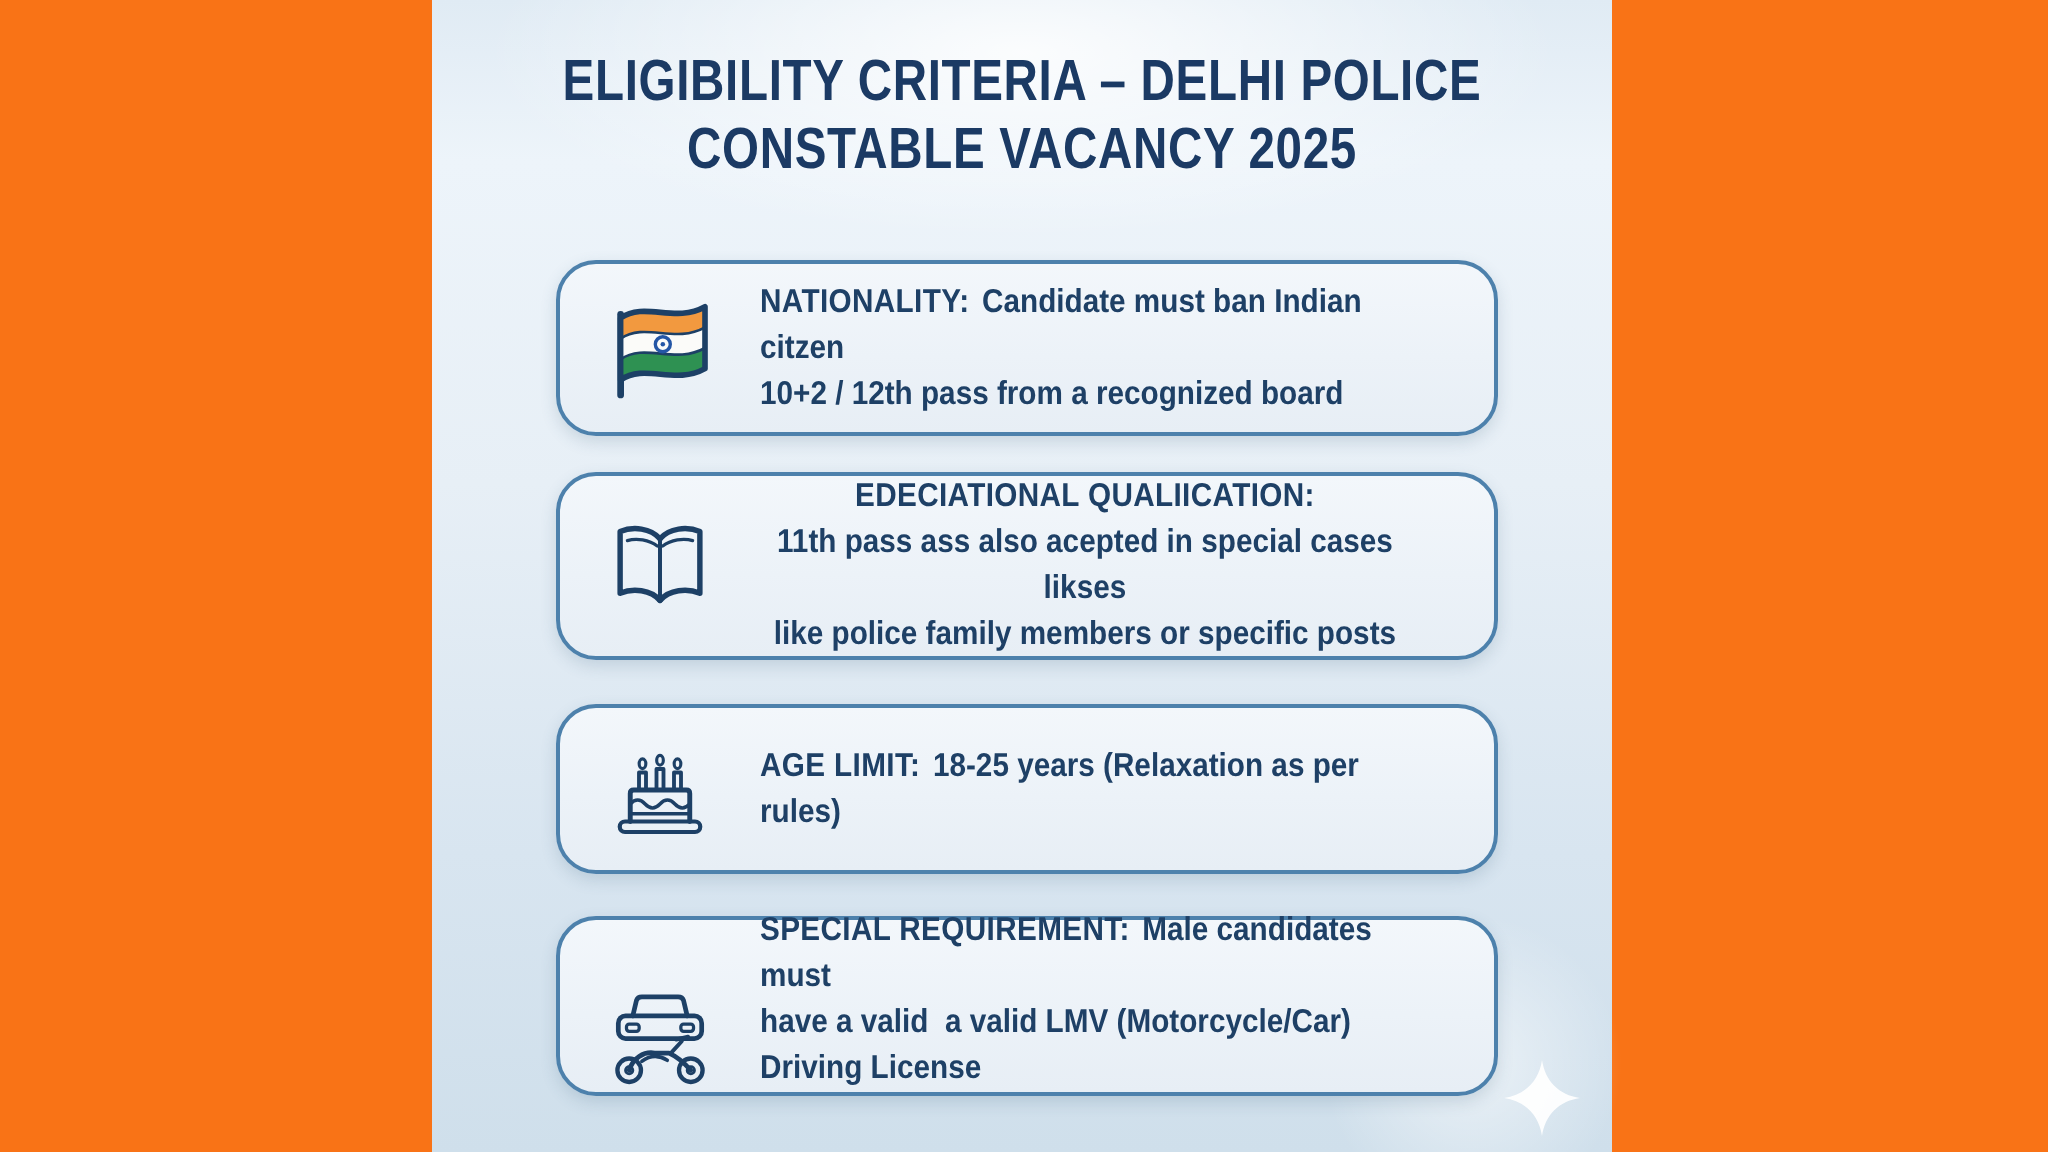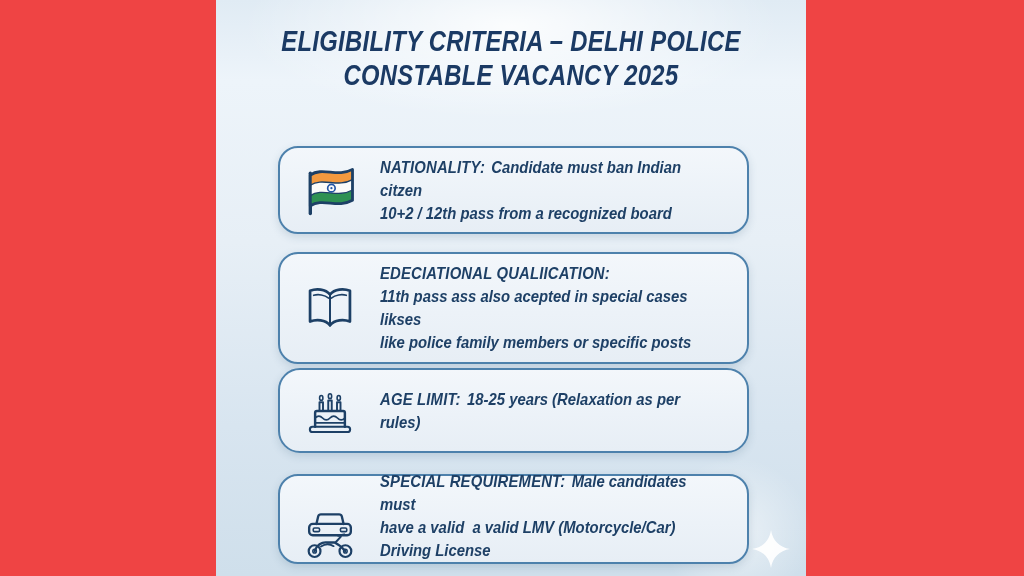--- a/index.html
+++ b/index.html
@@ -1,22 +1,21 @@
 <!DOCTYPE html>
 <html><head>
 <meta charset="utf-8">
 <style>
   html,body{margin:0;padding:0;}
   .stage{
     position:relative;
     width:1024px;height:576px;
-    background:#ef4444;
+    background:#f97316;
     overflow:hidden;
     font-family:"Liberation Sans", sans-serif;
-    font-style:italic;
   }
   
   .center-band{
     position:absolute;left:216px;top:0;width:590px;height:576px;
     background:linear-gradient(180deg,#e0ebf4 0%,#edf4fa 14%,#e7eff6 42%,#d8e5f0 74%,#cfdfeb 100%);
   }
   .center-band::before{
     content:"";position:absolute;left:0;top:0;width:100%;height:220px;
     background:radial-gradient(ellipse 65% 60% at 50% 12%, rgba(255,255,255,.85), rgba(255,255,255,0) 70%);
   }
@@ -31,25 +30,25 @@
     font-size:29px;line-height:34px;letter-spacing:.4px;
     transform:scaleX(.82);transform-origin:50% 0;
   }
 
   .card{
     position:absolute;left:278px;width:471px;
     box-sizing:border-box;
     background:linear-gradient(180deg,#f3f7fb 0%,#ecf2f8 55%,#e7eef5 100%);
     border:2.5px solid #4d81ac;border-radius:20px;
     box-shadow:0 3px 8px rgba(58,92,124,.18);
-    display:flex;align-items:center;margin-top:16px;
+    display:flex;align-items:center;
   }
   .card-1{top:130px;height:88px;}
-  .card-2{top:236px;height:112px;}
-  .card-3{top:352px;height:85px;border-radius:22px;}
+  .card-2{top:236px;height:94px;text-align:center;}
+  .card-3{top:352px;height:85px;}
   .card-4{top:458px;height:90px;align-items:flex-end;}
 
   .icon-box{
     width:100px;flex:0 0 100px;display:flex;align-items:center;justify-content:center;
   }
   .icon-box svg{display:block;}
 
   .card-text{
     flex:1;min-width:0;
     color:#1e4066;font-size:16.5px;font-weight:700;line-height:23px;

